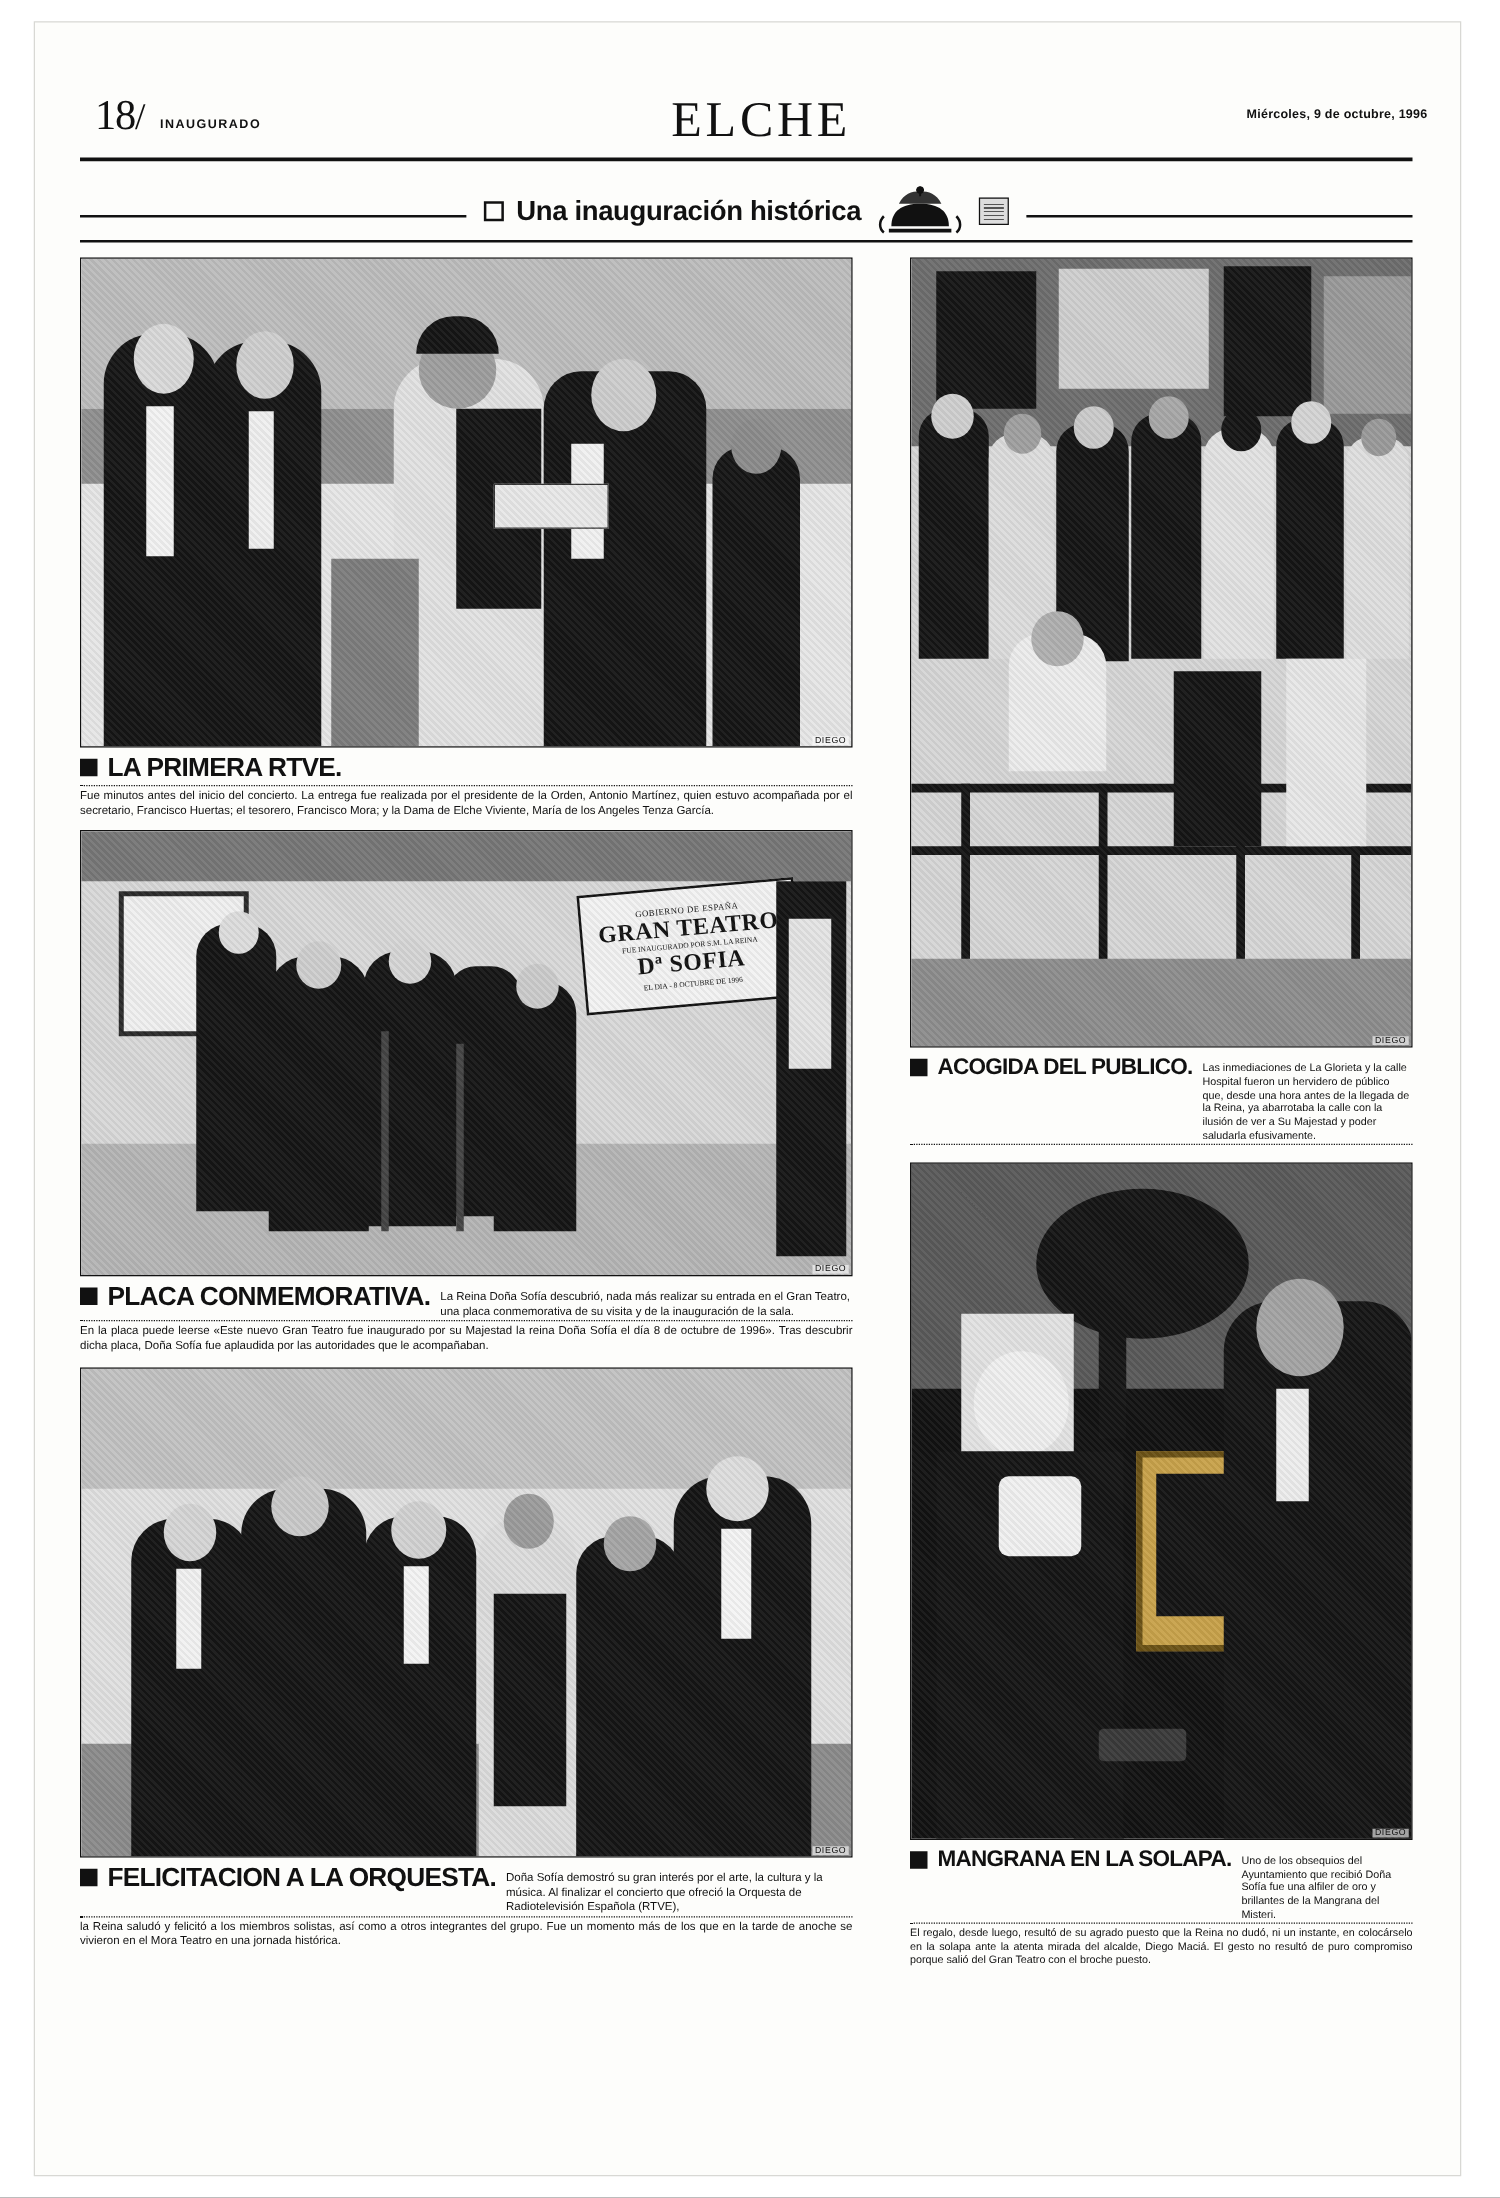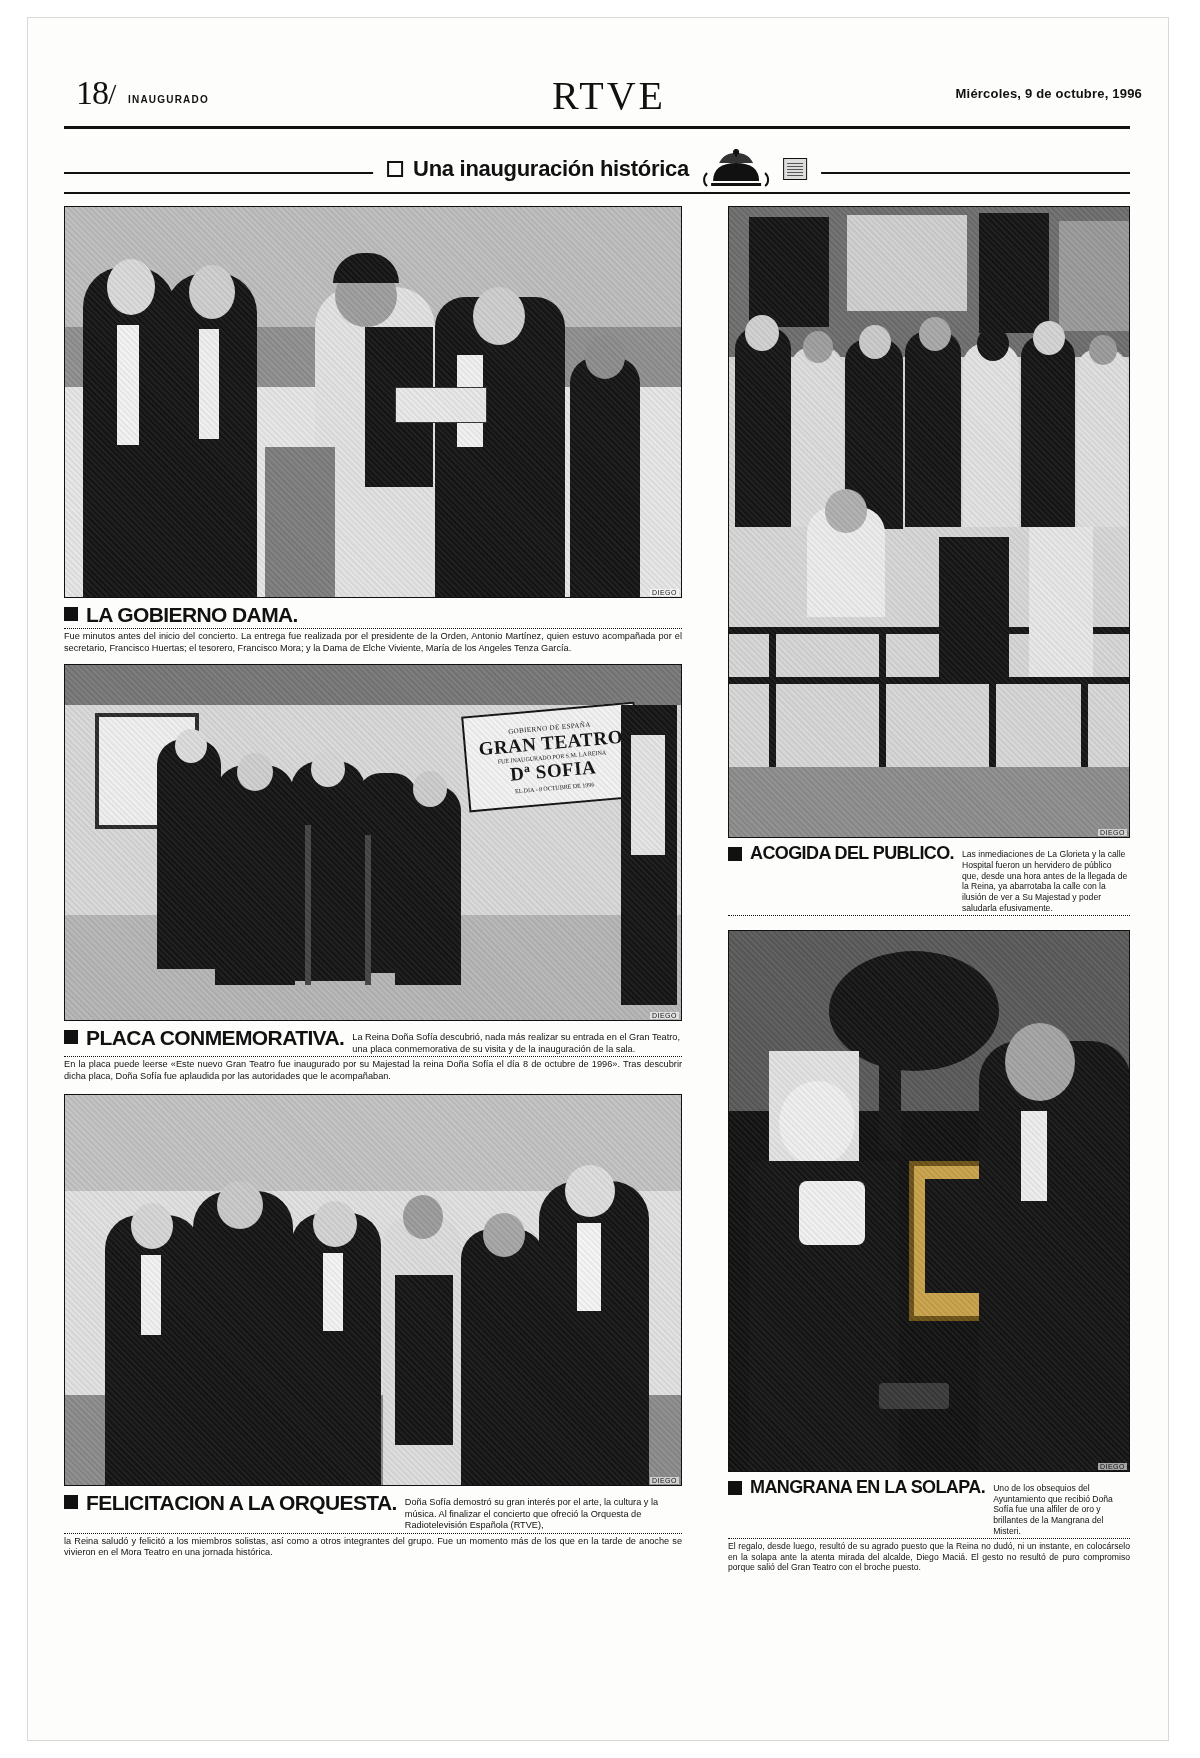--- a/index.html
+++ b/index.html
@@ -32,21 +32,21 @@
     font-size:10px;letter-spacing:1.2px;font-weight:bold;color:#111;
   }
   .section-title{
     position:absolute;left:0;right:0;top:-6px;
     text-align:center;
     font-family:"Liberation Serif",serif;
     font-size:40px;color:#111;letter-spacing:3px;
   }
   .date{
     position:absolute;right:0;top:8px;
-    font-size:13px;color:#111;font-weight:bold;letter-spacing:.2px;
+    font-size:10px;color:#111;font-weight:bold;letter-spacing:.2px;
   }
   .rule-main{
     position:absolute;left:36px;top:108px;width:1066px;height:3px;background:#111;
   }
   
   .kicker-band{
     position:absolute;left:36px;top:128px;width:1066px;height:44px;
   }
   .kicker-line{
     position:absolute;left:0;top:26px;width:100%;height:2px;background:#111;
@@ -140,21 +140,21 @@
 <body>
 
 <div class="page">
   <div class="sheet">
 
     <div class="masthead">
       <div class="folio">
         <span>18</span><span class="slash">/</span>
       </div>
       <div class="folio-sub">INAUGURADO</div>
-      <div class="section-title">RTVE</div>
+      <div class="section-title">ELCHE</div>
       <div class="date">Miércoles, 9 de octubre, 1996</div>
     </div>
     <div class="rule-main"></div>
 
     <div class="kicker-band">
       <div class="kicker-line"></div>
       <div class="kicker-center">
         <span class="kicker-square"></span>
         <span class="kicker-text">Una inauguración histórica</span>
         <span class="crown">
@@ -197,21 +197,21 @@
         <div class="blk" style="left:505px;top:150px;width:70px;height:240px;border-radius:26px 26px 0 0;"></div>
         <div class="soft" style="left:520px;top:128px;width:40px;height:44px;border-radius:50%;background:#8c8c8c;"></div>
         <div class="soft" style="left:200px;top:240px;width:70px;height:150px;background:#7d7d7d;"></div>
         <div class="grainy"></div>
         <div class="credit">DIEGO</div>
       </div>
 
       <div class="capt">
         <div class="capt-head">
           <span class="capt-sq"></span>
-          <span class="capt-title">LA GOBIERNO DAMA.</span>
+          <span class="capt-title">LA PRIMERA RTVE.</span>
         </div>
         <div class="dotline"></div>
         <div class="capt-body">Fue minutos antes del inicio del concierto. La entrega fue realizada por el presidente de la Orden, Antonio Martínez, quien estuvo acompañada por el secretario, Francisco Huertas; el tesorero, Francisco Mora; y la Dama de Elche Viviente, María de los Angeles Tenza García.</div>
       </div>
 
       <div class="photo" style="height:355px;margin-top:10px;">
         <div class="lite" style="left:0;top:0;right:0;bottom:0;background:#d8d8d8;"></div>
         <div class="mid" style="left:0;top:0;width:100%;height:40px;background:#777;"></div>
         <div class="soft" style="left:0;top:250px;width:100%;height:105px;background:#b5b5b5;"></div>
         <div class="lite" style="left:30px;top:48px;width:96px;height:108px;background:#efefef;border:4px solid #2a2a2a;"></div>

